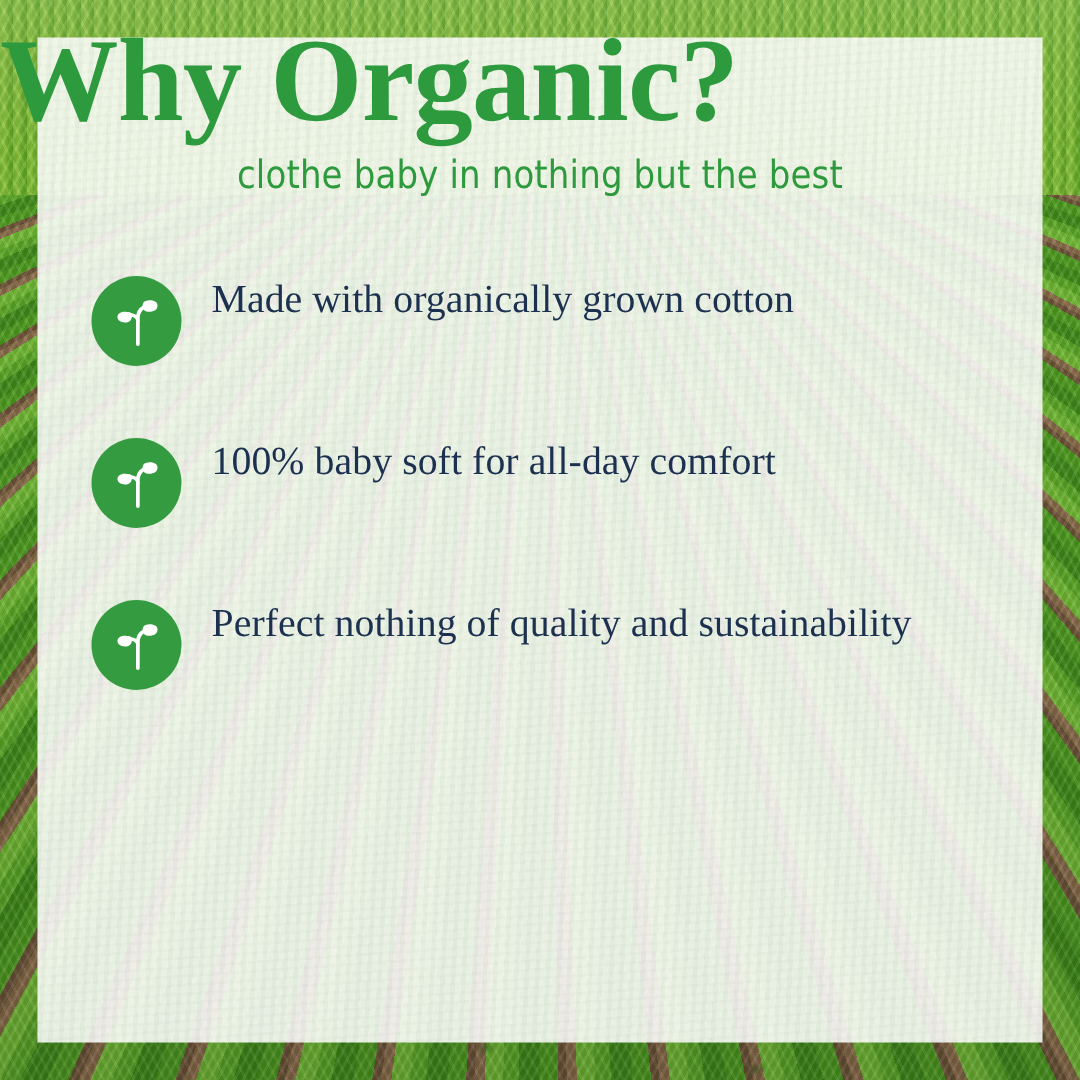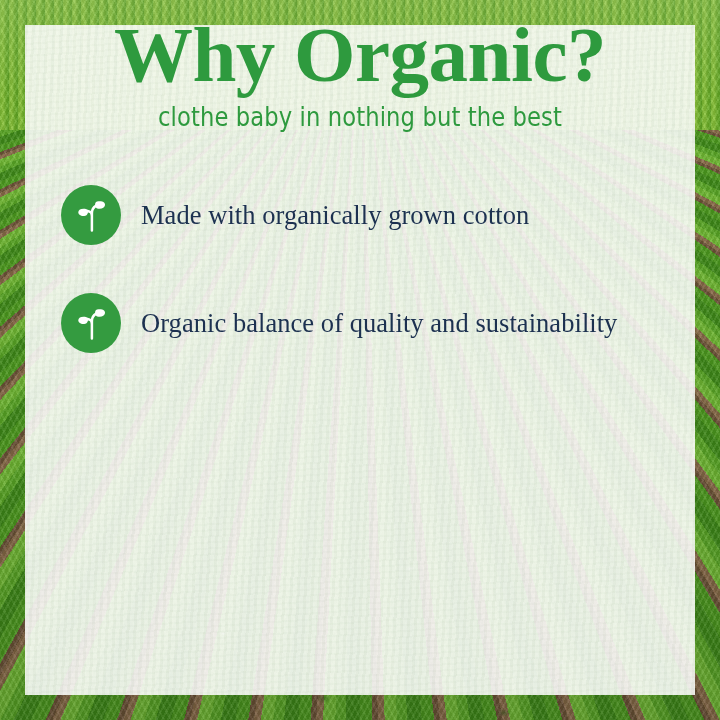--- a/index.html
+++ b/index.html
@@ -105,21 +105,20 @@
     position: absolute;
     inset: 0;
     padding: 0;
   }
 
   .title {
     position: absolute;
     left: 0;
     right: 0;
     top: 15px;
-    text-align: center;
     font-family: "Liberation Serif", "DejaVu Serif", serif;
     font-weight: 700;
     font-size: 79px;
     line-height: 1;
     letter-spacing: -0.5px;
     color: #2E9A3E;
     white-space: nowrap;
   }
 
   .subtitle {
@@ -139,21 +138,20 @@
 
   .bullets {
     position: absolute;
     left: 61px;
     right: 20px;
     top: 184px;
   }
 
   .bullet-row {
     display: flex;
-    align-items: center;
     height: 62px;
     margin-bottom: 46px;
   }
   .bullet-row:last-child { margin-bottom: 0; }
 
   .badge {
     flex: 0 0 auto;
     width: 60px;
     height: 60px;
     border-radius: 50%;
@@ -204,29 +202,40 @@
           <svg width="36" height="36" viewBox="0 0 36 36" aria-hidden="true">
             <path d="M18.9 33.4 L18.9 16.0 C18.9 12.6 20.4 10.2 23.2 8.6" stroke="#ffffff" stroke-width="2.5" stroke-linecap="round" fill="none"></path>
             <path d="M24.0 4.6 C28.6 3.4 32.2 5.0 32.0 8.0 C31.8 11.0 28.0 12.6 24.2 11.5 C21.6 10.7 21.2 5.4 24.0 4.6 Z" fill="#ffffff"></path>
             <path d="M13.6 12.2 C9.2 11.0 5.6 12.3 5.3 15.0 C5.0 17.7 8.3 19.6 12.2 18.8 C15.0 18.2 16.3 13.0 13.6 12.2 Z" fill="#ffffff"></path>
             <path d="M18.9 18.2 C18.9 16.0 17.2 14.4 14.6 14.0" stroke="#ffffff" stroke-width="2.3" stroke-linecap="round" fill="none"></path>
           </svg>
         </span>
         <span class="bullet-text">Made with organically grown cotton</span>
       </div>
 
-
       <div class="bullet-row">
         <span class="badge">
           <svg width="36" height="36" viewBox="0 0 36 36" aria-hidden="true">
             <path d="M18.9 33.4 L18.9 16.0 C18.9 12.6 20.4 10.2 23.2 8.6" stroke="#ffffff" stroke-width="2.5" stroke-linecap="round" fill="none"></path>
             <path d="M24.0 4.6 C28.6 3.4 32.2 5.0 32.0 8.0 C31.8 11.0 28.0 12.6 24.2 11.5 C21.6 10.7 21.2 5.4 24.0 4.6 Z" fill="#ffffff"></path>
             <path d="M13.6 12.2 C9.2 11.0 5.6 12.3 5.3 15.0 C5.0 17.7 8.3 19.6 12.2 18.8 C15.0 18.2 16.3 13.0 13.6 12.2 Z" fill="#ffffff"></path>
             <path d="M18.9 18.2 C18.9 16.0 17.2 14.4 14.6 14.0" stroke="#ffffff" stroke-width="2.3" stroke-linecap="round" fill="none"></path>
           </svg>
         </span>
-        <span class="bullet-text">Organic balance of quality and sustainability</span>
+        <span class="bullet-text">100% baby soft for all-day comfort</span>
+      </div>
+
+      <div class="bullet-row">
+        <span class="badge">
+          <svg width="36" height="36" viewBox="0 0 36 36" aria-hidden="true">
+            <path d="M18.9 33.4 L18.9 16.0 C18.9 12.6 20.4 10.2 23.2 8.6" stroke="#ffffff" stroke-width="2.5" stroke-linecap="round" fill="none"></path>
+            <path d="M24.0 4.6 C28.6 3.4 32.2 5.0 32.0 8.0 C31.8 11.0 28.0 12.6 24.2 11.5 C21.6 10.7 21.2 5.4 24.0 4.6 Z" fill="#ffffff"></path>
+            <path d="M13.6 12.2 C9.2 11.0 5.6 12.3 5.3 15.0 C5.0 17.7 8.3 19.6 12.2 18.8 C15.0 18.2 16.3 13.0 13.6 12.2 Z" fill="#ffffff"></path>
+            <path d="M18.9 18.2 C18.9 16.0 17.2 14.4 14.6 14.0" stroke="#ffffff" stroke-width="2.3" stroke-linecap="round" fill="none"></path>
+          </svg>
+        </span>
+        <span class="bullet-text">Perfect nothing of quality and sustainability</span>
       </div>
 
 
     </div>
   </div>
 </div>
 
 </body></html>

